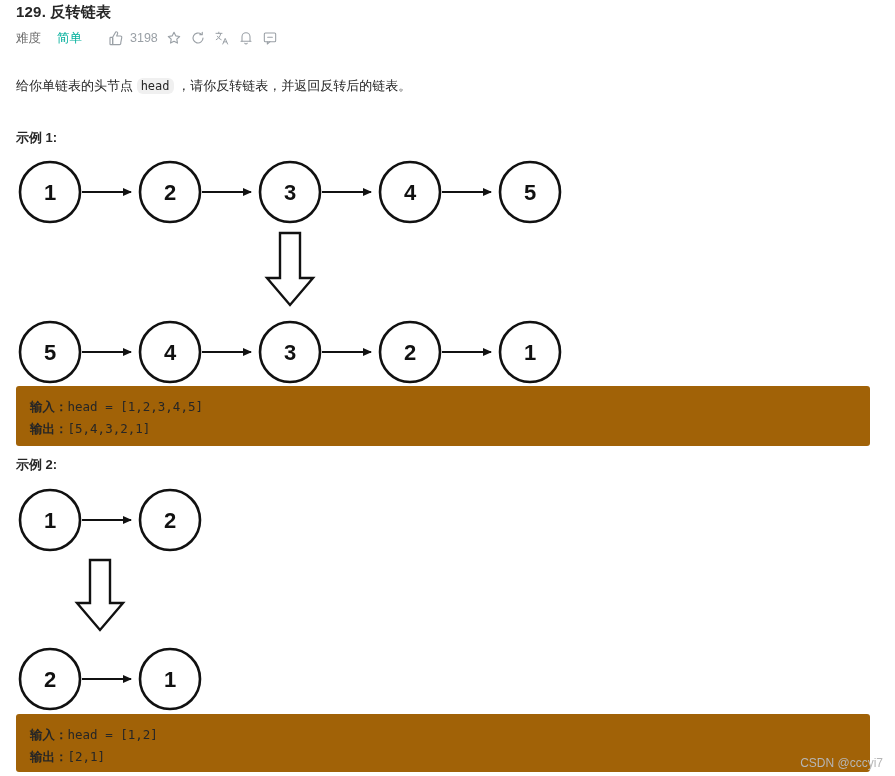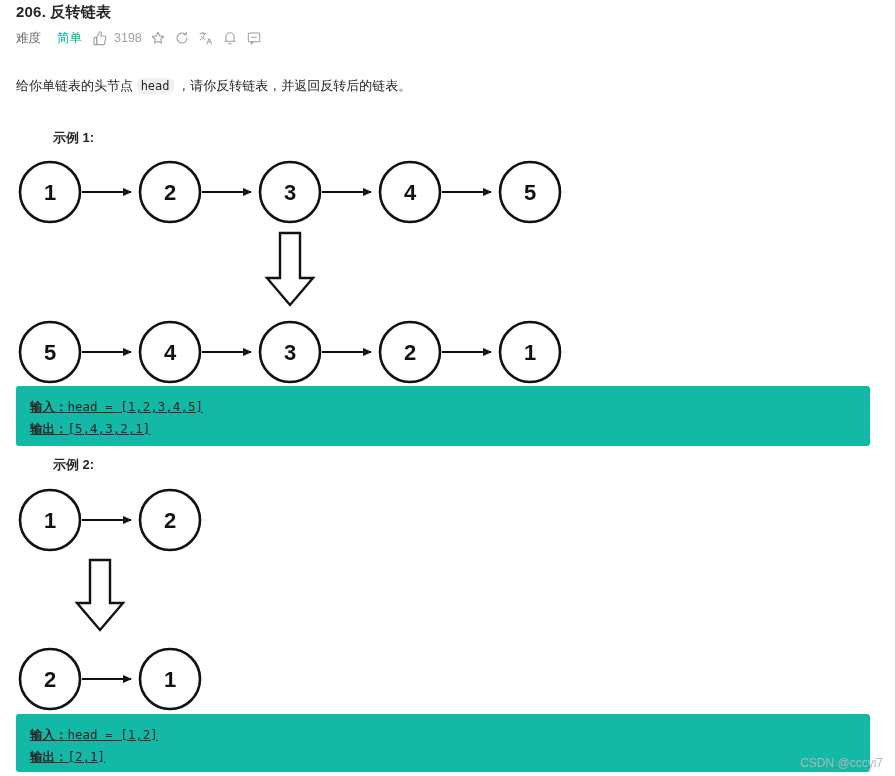--- a/index.html
+++ b/index.html
@@ -36,21 +36,21 @@
   }
   .meta-label {
     font-size: 12.5px;
     color: #3c3c4399;
     color: #6b6b6b;
     margin-right: 16px;
   }
   .meta-diff {
     font-size: 12.5px;
     color: #00af9b;
-    margin-right: 10px;
+    margin-right: 26px;
   }
   .meta-item {
     display: flex;
     align-items: center;
     margin-right: 8px;
     color: #9aa0a6;
   }
   .meta-item .cnt {
     font-size: 12.5px;
     color: #9aa0a6;
@@ -78,38 +78,36 @@
     border-radius: 6px;
   }
 
   
   .ex-head {
     position: absolute;
     left: 16px;
     font-size: 13px;
     font-weight: 700;
     color: #262626;
-    margin-left: 37px;
   }
   #ex1-head { top: 129px; }
   #ex2-head { top: 456px; }
 
   
   .diagram { position: absolute; left: 0; top: 0; }
 
   
   .codeblock {
     position: absolute;
     left: 16px;
     width: 854px;
-    background: #14b8a6;
+    background: #a16207;
     border-radius: 3px;
     box-sizing: border-box;
     padding: 10px 14px 12px 14px;
-    text-decoration: underline;
   }
   #code1 { top: 386px; height: 60px; }
   #code2 { top: 714px; height: 58px; }
   .codeline {
     font-family: "DejaVu Sans Mono", "Liberation Mono", monospace;
     font-size: 12.5px;
     line-height: 21px;
     color: #262626;
     white-space: pre;
   }
@@ -126,21 +124,21 @@
     bottom: 6px;
     font-size: 12px;
     color: #b6b6b6;
     font-family: "Liberation Sans", "DejaVu Sans", sans-serif;
     margin-left: 28px;
   }
 </style>
 </head>
 <body>
 
-<div class="title">206. 反转链表</div>
+<div class="title">129. 反转链表</div>
 
 <div class="meta-row">
   <span class="meta-label">难度</span>
   <span class="meta-diff">简单</span>
 
   <span class="meta-item">
     <span class="icn">
       <svg viewBox="0 0 24 24" width="16" height="16" fill="none" stroke="#9aa0a6" stroke-width="1.7" stroke-linecap="round" stroke-linejoin="round">
         <path d="M7 22V11l4.5-8a2 2 0 0 1 2.9 2.4L13 9h5.6a2 2 0 0 1 2 2.4l-1.5 8A2 2 0 0 1 17 22H7z"></path>
         <rect x="3" y="11" width="4" height="11" rx="1"></rect>

